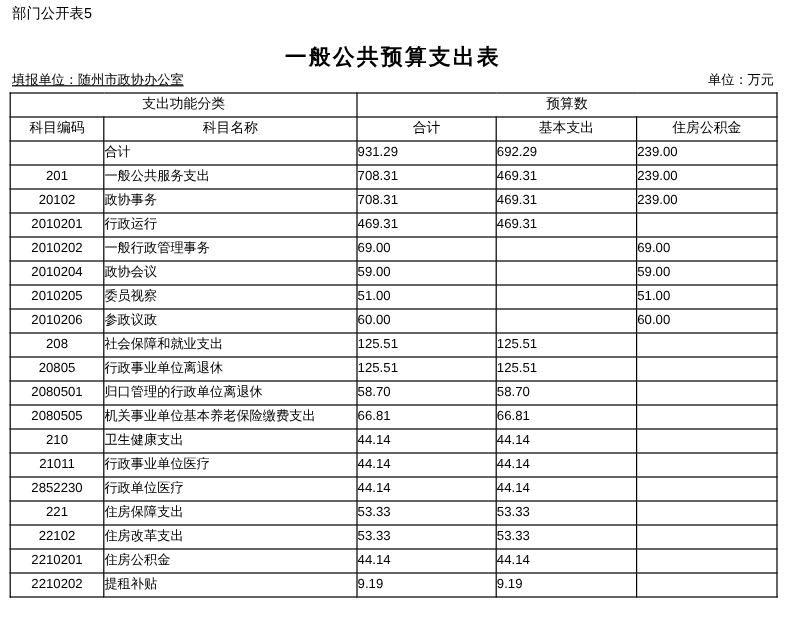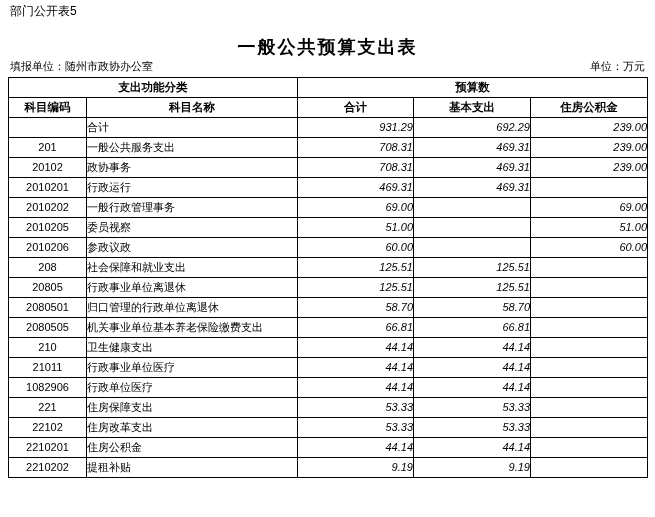--- a/index.html
+++ b/index.html
@@ -37,20 +37,21 @@
   }
   .meta-row {
     display: flex;
     justify-content: space-between;
     align-items: flex-end;
     font-size: 11px;
     padding: 0 2px 3px 2px;
   }
   .meta-left {
     white-space: nowrap;
+    text-decoration: underline;
   }
   .meta-right {
     white-space: nowrap;
   }
   table.budget {
     border-collapse: collapse;
     width: 639px;
     table-layout: fixed;
     font-size: 11px;
   }
@@ -60,39 +61,37 @@
     padding: 0;
     height: 19px;
     line-height: 19px;
     font-weight: normal;
     overflow: hidden;
     white-space: nowrap;
   }
   table.budget th {
     text-align: center;
     font-size: 11.5px;
-    font-weight: bold;
   }
   .col-code   { width: 78px; }
   .col-name   { width: 211px; }
   .col-total  { width: 116px; }
   .col-basic  { width: 117px; }
   .col-proj   { width: 117px; }
 
   td.code {
     text-align: center;
     padding-left: 4px;
   }
   td.name {
     text-align: left;
   }
   td.num {
-    text-align: right;
+    text-align: left;
     padding-right: 6px;
-    font-style: italic;
   }
   .ind1 { padding-left: 22px; }
   .ind2 { padding-left: 38px; }
   .ind3 { padding-left: 54px; }
 </style>
 </head>
 <body>
 
 <div class="page">
 
@@ -156,20 +155,27 @@
           <td class="num"></td>
         </tr>
         <tr>
           <td class="code">2010202</td>
           <td class="name ind2">一般行政管理事务</td>
           <td class="num">69.00</td>
           <td class="num"></td>
           <td class="num">69.00</td>
         </tr>
         <tr>
+          <td class="code">2010204</td>
+          <td class="name ind2">政协会议</td>
+          <td class="num">59.00</td>
+          <td class="num"></td>
+          <td class="num">59.00</td>
+        </tr>
+        <tr>
           <td class="code">2010205</td>
           <td class="name ind2">委员视察</td>
           <td class="num">51.00</td>
           <td class="num"></td>
           <td class="num">51.00</td>
         </tr>
         <tr>
           <td class="code">2010206</td>
           <td class="name ind2">参政议政</td>
           <td class="num">60.00</td>
@@ -212,21 +218,21 @@
           <td class="num"></td>
         </tr>
         <tr>
           <td class="code">21011</td>
           <td class="name ind2">行政事业单位医疗</td>
           <td class="num">44.14</td>
           <td class="num">44.14</td>
           <td class="num"></td>
         </tr>
         <tr>
-          <td class="code">1082906</td>
+          <td class="code">2852230</td>
           <td class="name ind3">行政单位医疗</td>
           <td class="num">44.14</td>
           <td class="num">44.14</td>
           <td class="num"></td>
         </tr>
         <tr>
           <td class="code">221</td>
           <td class="name ind1">住房保障支出</td>
           <td class="num">53.33</td>
           <td class="num">53.33</td>

